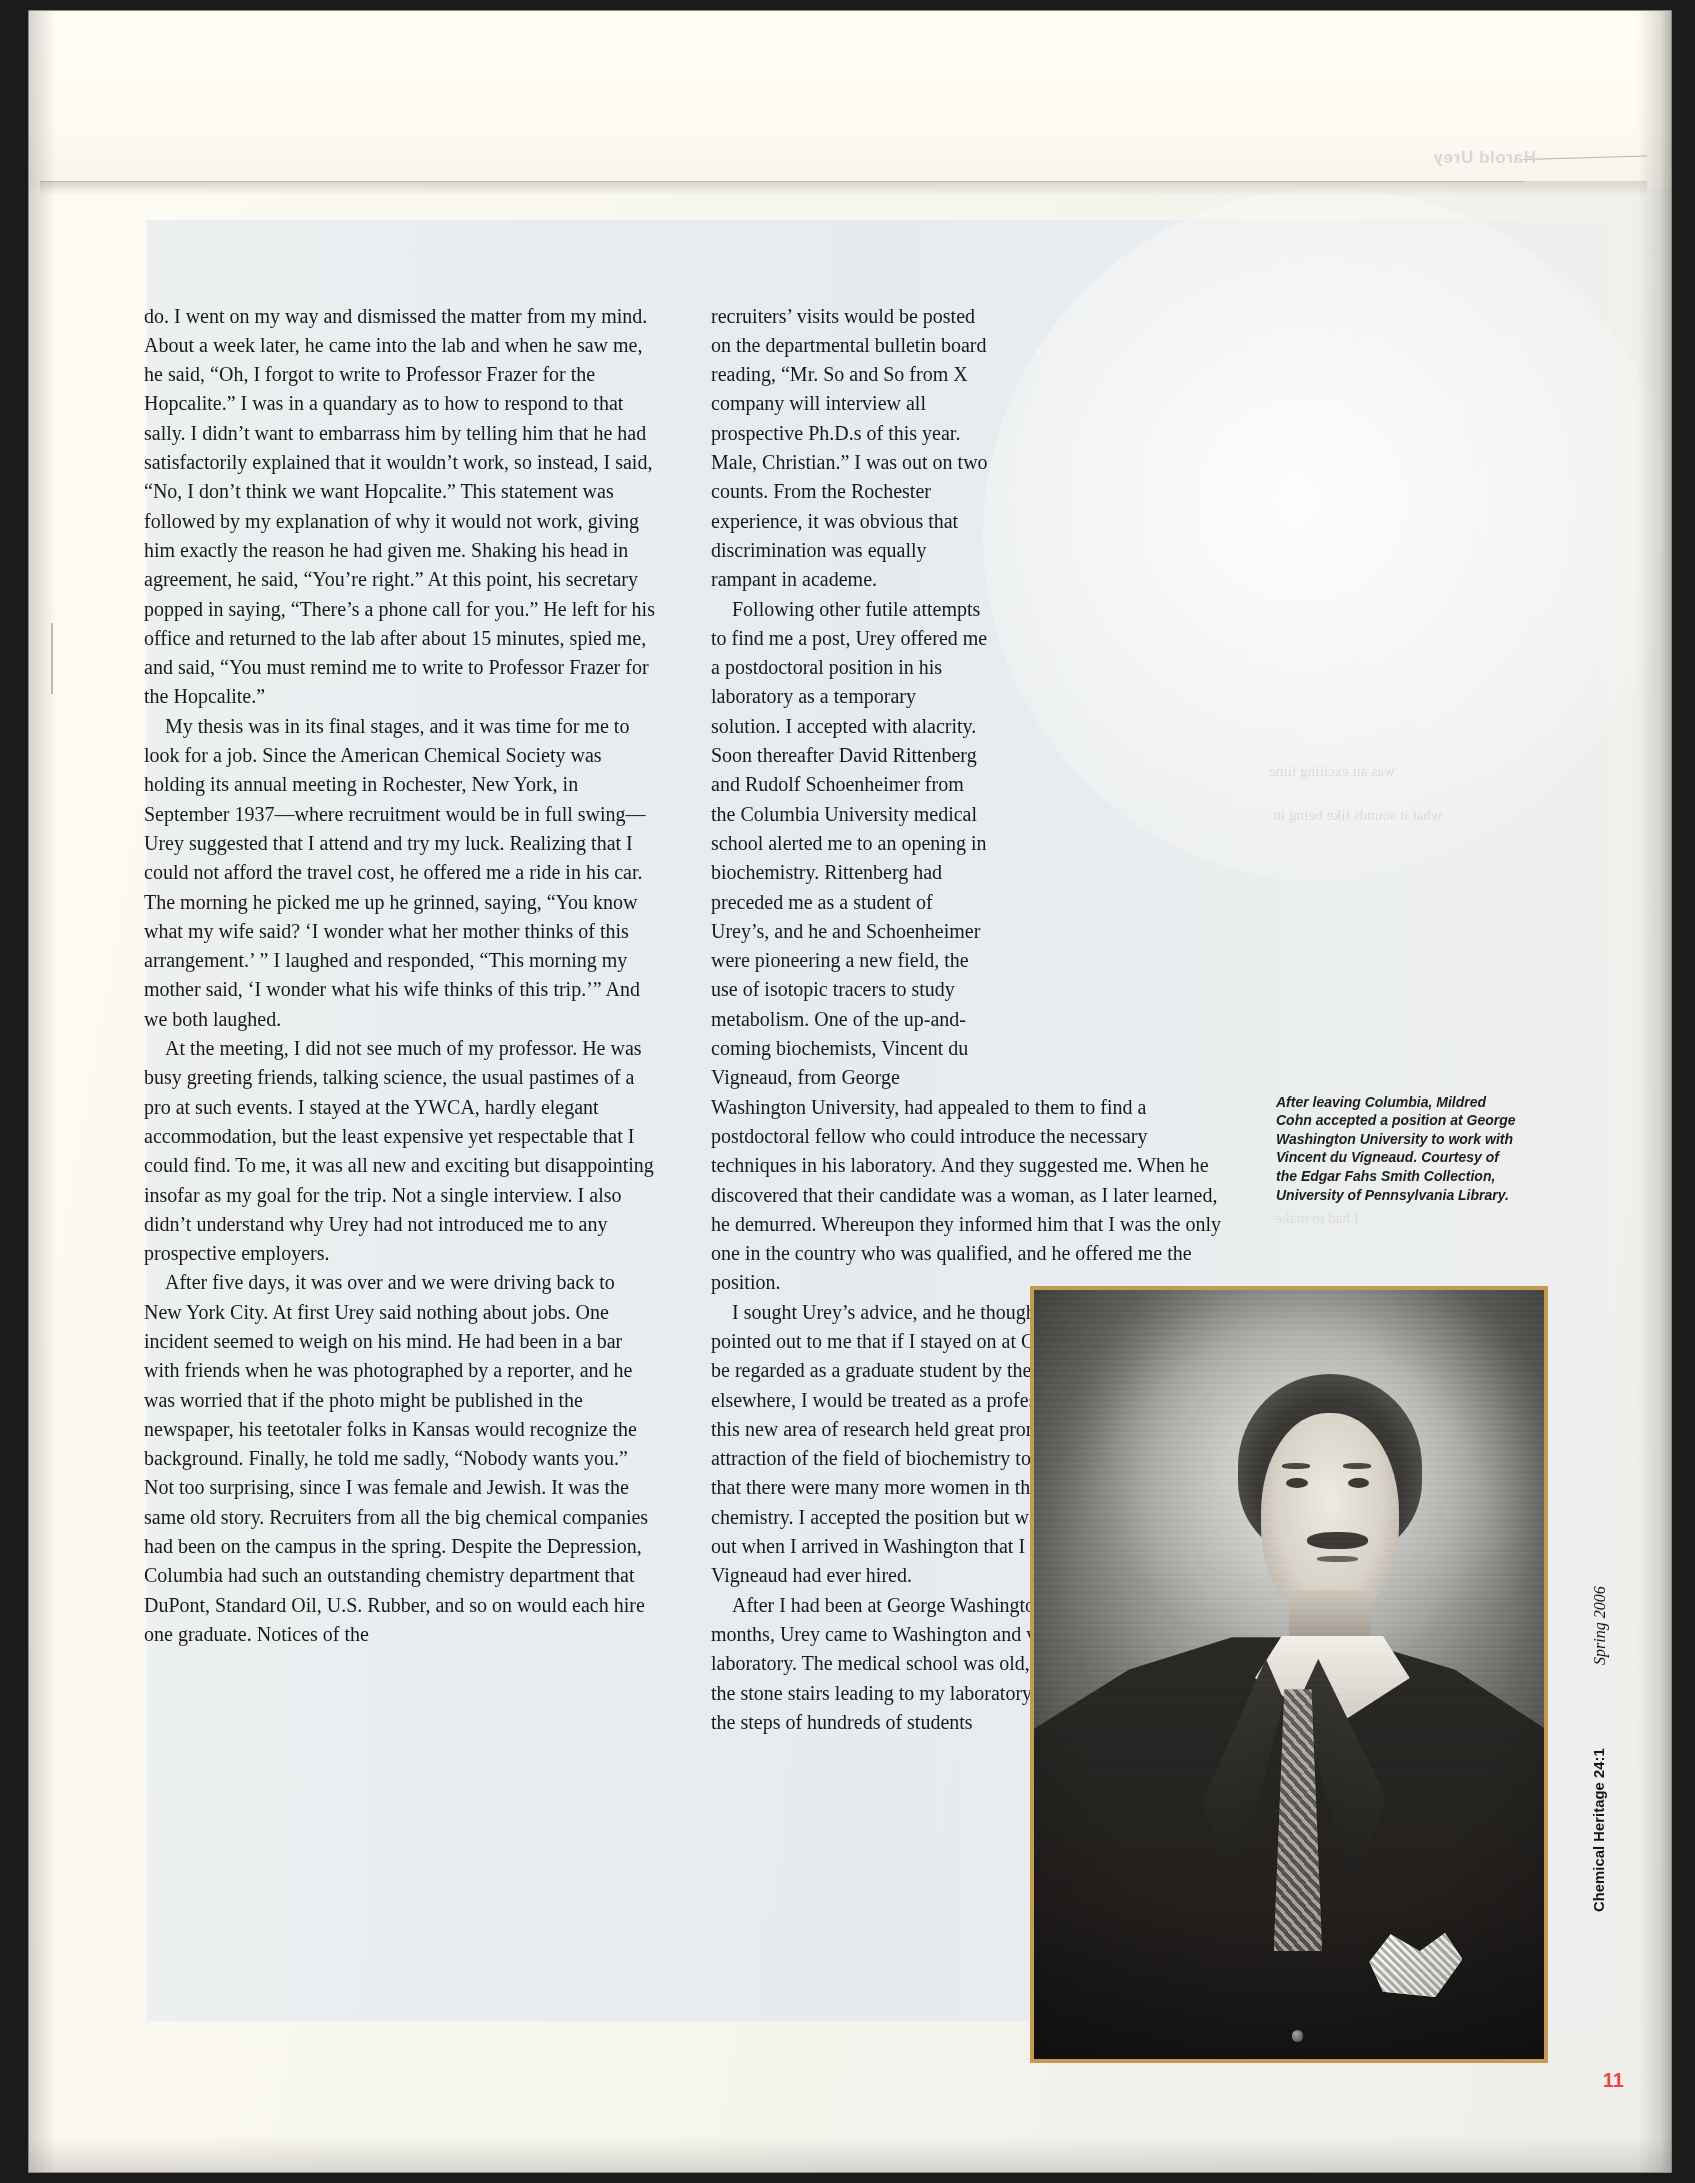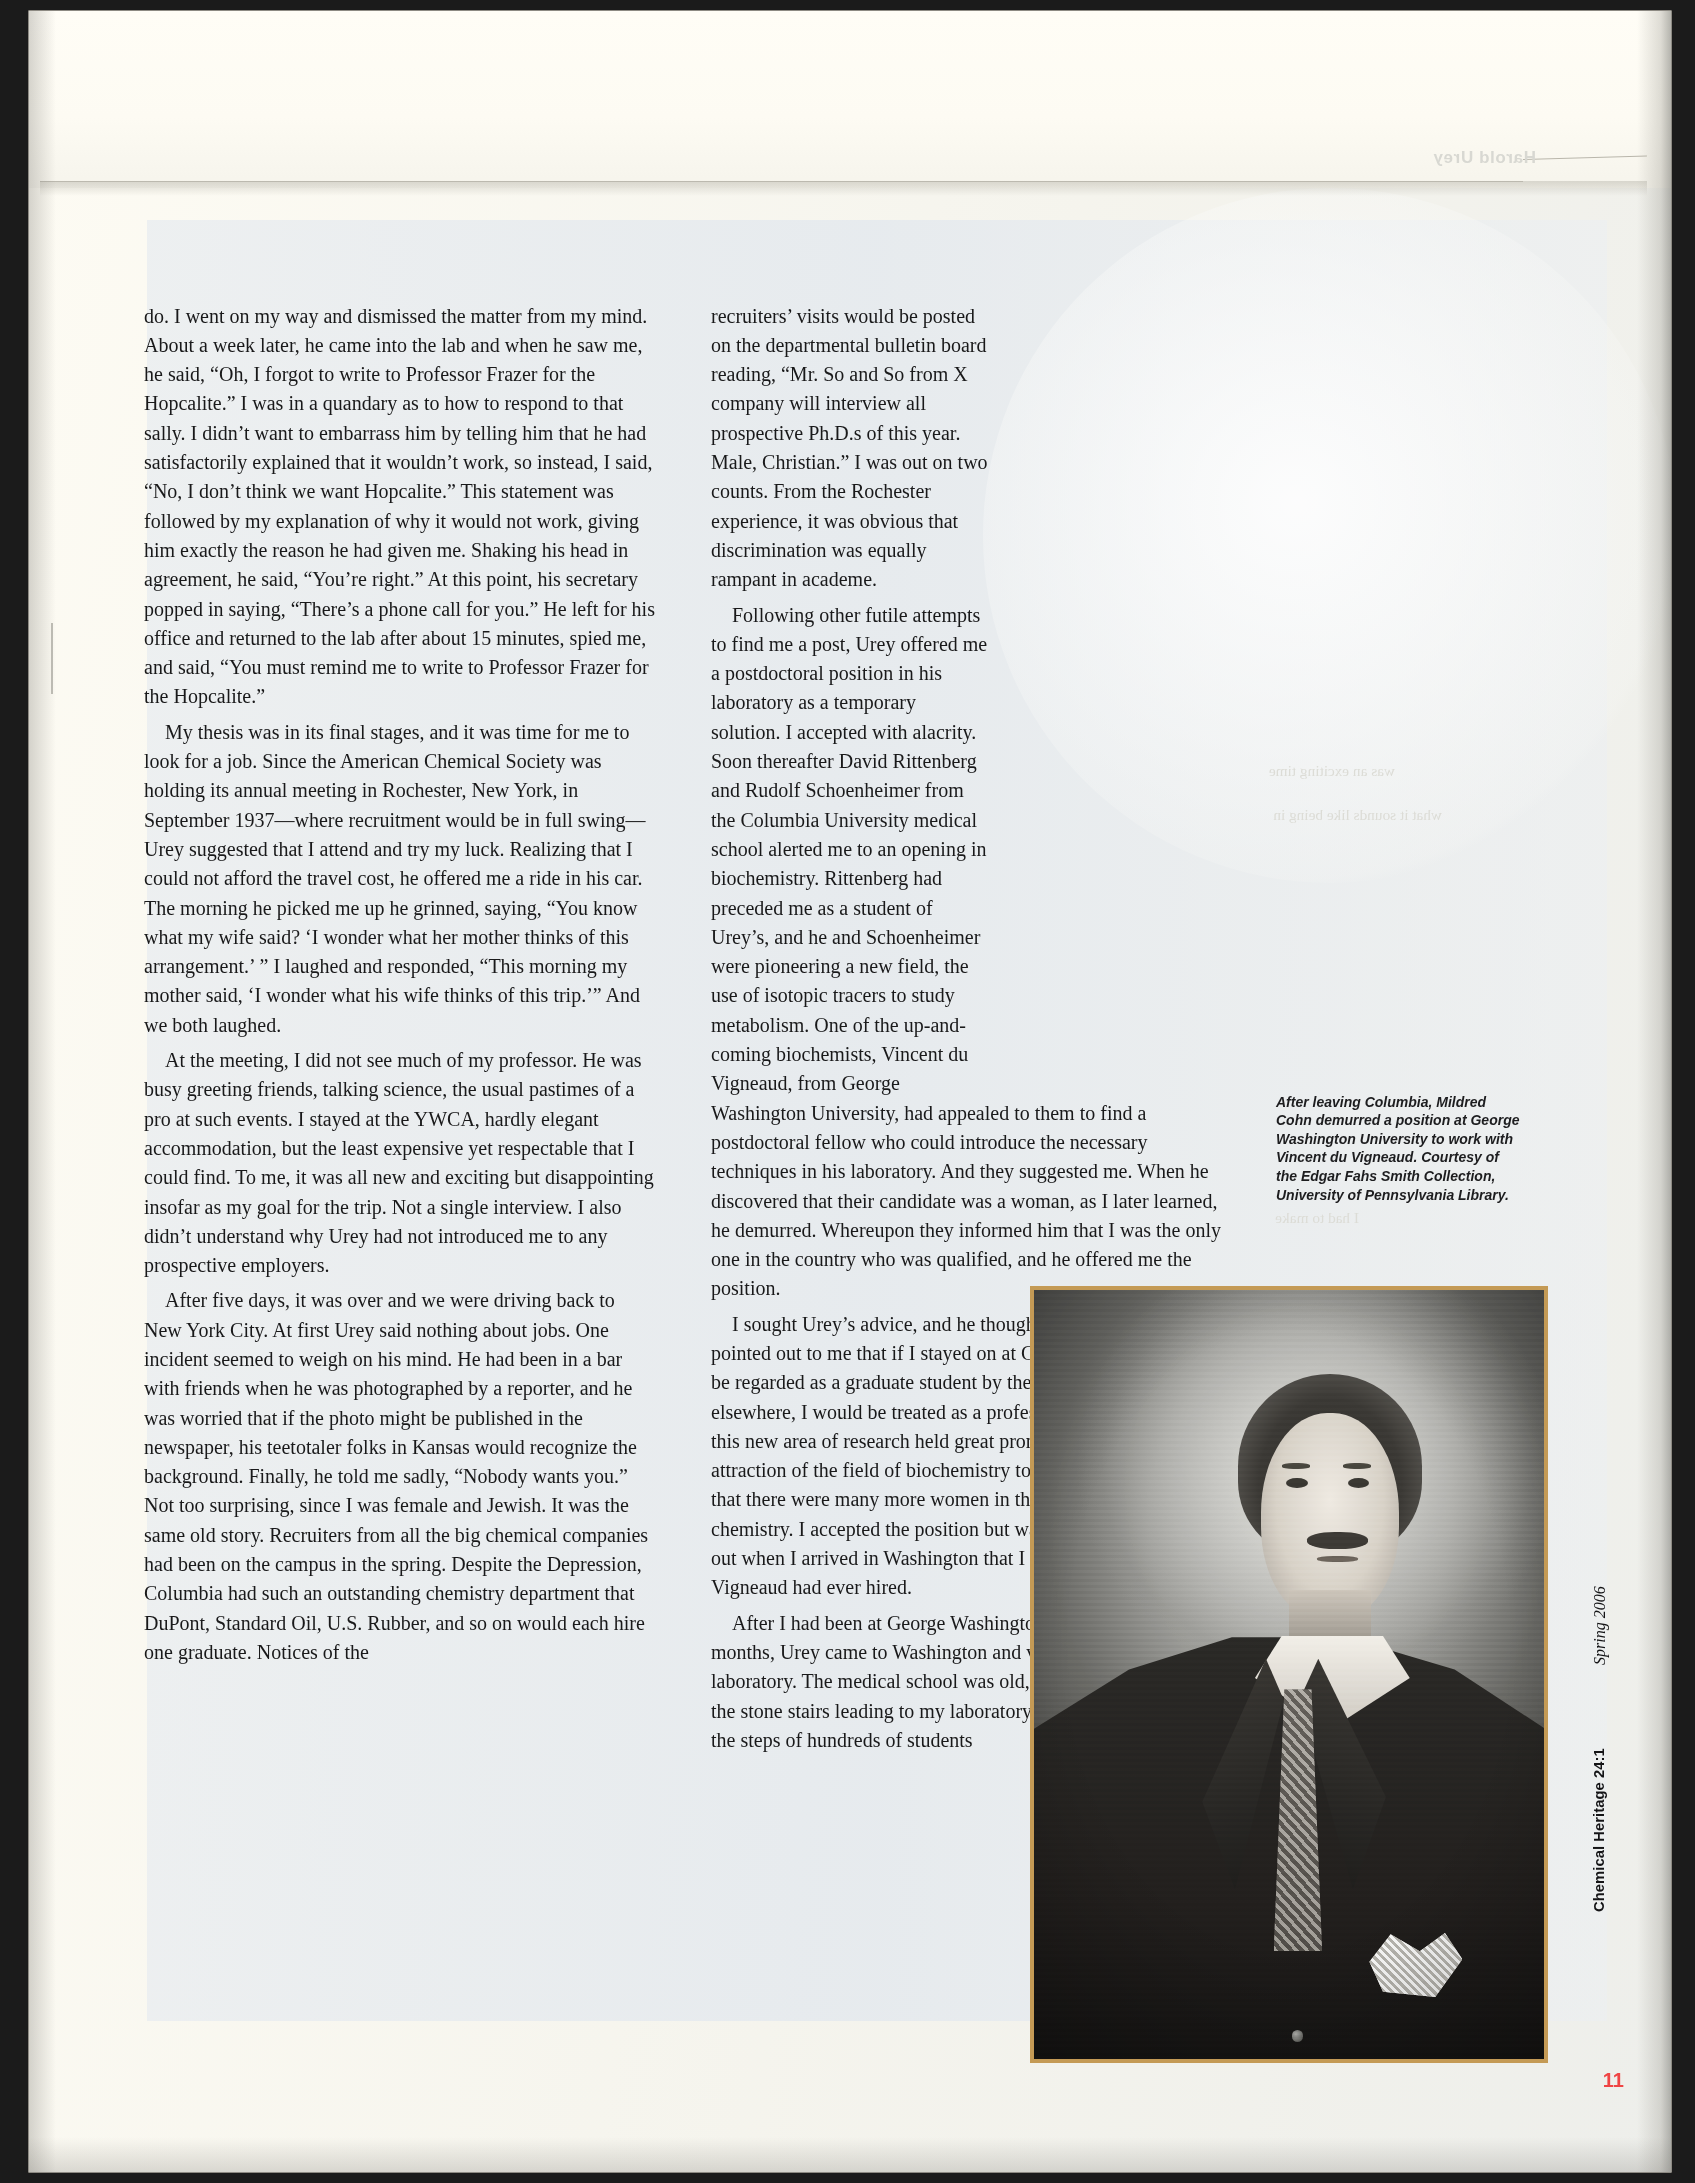--- a/index.html
+++ b/index.html
@@ -126,21 +126,20 @@
     line-height: 1.465;
     color: #19191a;
     text-align: left;
     hyphens: none;
   }
   .col p {
     margin: 0;
   }
   .col p + p {
     text-indent: 21px;
-    margin-top: 6px;
   }
   .col-left {
     left: 115px;
     top: 291px;
     width: 512px;
   }
   .col-right {
     left: 682px;
     top: 291px;
     width: 524px;
@@ -431,21 +430,21 @@
   </div>
 
   <div class="col col-right">
     <div class="wrap-spacer"></div>
     <p>recruiters’ visits would be posted on the departmental bulletin board reading, “Mr. So and So from X company will interview all prospective Ph.D.s of this year. Male, Christian.” I was out on two counts. From the Rochester experience, it was obvious that discrimination was equally rampant in academe.</p>
     <p>Following other futile attempts to find me a post, Urey offered me a postdoctoral position in his laboratory as a temporary solution. I accepted with alacrity. Soon thereafter David Rittenberg and Rudolf Schoenheimer from the Columbia University medical school alerted me to an opening in biochemistry. Rittenberg had preceded me as a student of Urey’s, and he and Schoenheimer were pioneering a new field, the use of isotopic tracers to study metabolism. One of the up-and-coming biochemists, Vincent du Vigneaud, from George Washington University, had appealed to them to find a postdoctoral fellow who could introduce the necessary techniques in his laboratory. And they suggested me. When he discovered that their candidate was a woman, as I later learned, he demurred. Whereupon they informed him that I was the only one in the country who was qualified, and he offered me the position.</p>
     <p>I sought Urey’s advice, and he thought I should accept. He pointed out to me that if I stayed on at Columbia, I would always be regarded as a graduate student by the faculty, but if I went elsewhere, I would be treated as a professional. Also, he believed this new area of research held great promise. I did too. Another attraction of the field of biochemistry to me was the knowledge that there were many more women in that field than in physical chemistry. I accepted the position but was disappointed to find out when I arrived in Washington that I was the first woman du Vigneaud had ever hired.</p>
     <p>After I had been at George Washington University a few months, Urey came to Washington and visited me in the laboratory. The medical school was old, shabby, and grimy and the stone stairs leading to my laboratory were hollowed out from the steps of hundreds of students</p>
   </div>
 
-  <div class="caption">After leaving Columbia, Mildred Cohn demurred a position at George Washington University to work with Vincent du Vigneaud. Courtesy of the Edgar Fahs Smith Collection, University of Pennsylvania Library.</div>
+  <div class="caption">After leaving Columbia, Mildred Cohn accepted a position at George Washington University to work with Vincent du Vigneaud. Courtesy of the Edgar Fahs Smith Collection, University of Pennsylvania Library.</div>
 
   <div class="photo">
     <div class="photo-inner">
       <div class="ph-bg-light"></div>
       <div class="ph-suit"></div>
       <div class="ph-hair"></div>
       <div class="ph-face"></div>
       <div class="ph-brow-l"></div>
       <div class="ph-brow-r"></div>
       <div class="ph-eye-l"></div>

